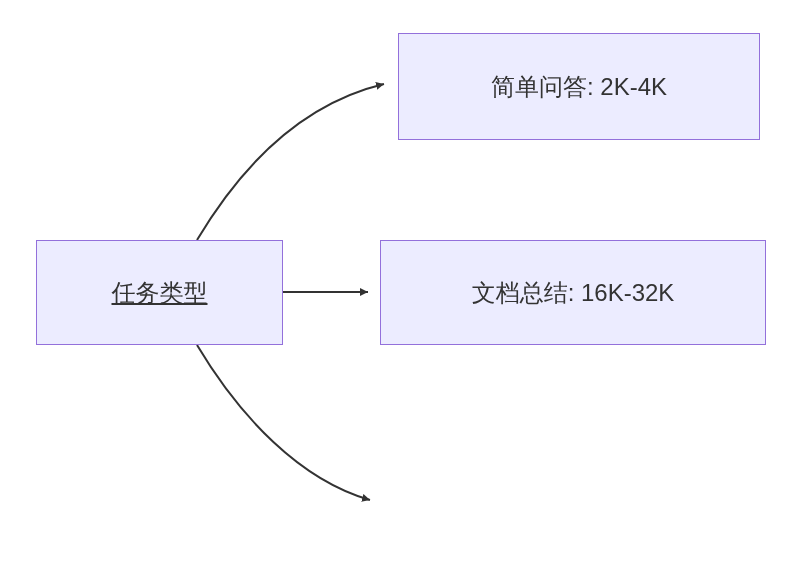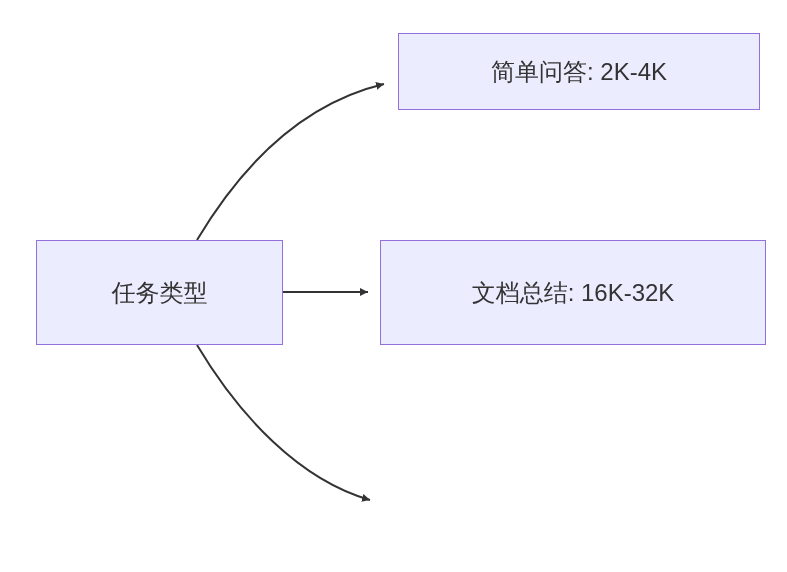--- a/index.html
+++ b/index.html
@@ -32,22 +32,22 @@
     box-sizing: border-box;
     background: var(--node-fill, #ECECFF);
     border: 1px solid var(--node-border, #9370DB);
     display: flex;
     align-items: center;
     justify-content: center;
     font-size: 24px;
     color: #333333;
     text-align: center;
   }
-  .node-root   { left: 36px;  top: 240px; width: 247px; height: 105px; }
-  .node-top    { left: 398px; top: 33px;  width: 362px; height: 77px; }
+  .node-root   { left: 36px;  top: 240px; width: 247px; height: 105px; text-decoration: underline; }
+  .node-top    { left: 398px; top: 33px;  width: 362px; height: 107px; }
   .node-mid    { left: 380px; top: 240px; width: 386px; height: 105px; }
   .node-bottom { left: 384px; top: 448px; width: 378px; height: 107px; }
 </style>
 </head>
 <body>
 
 <div class="canvas">
 
   <svg class="edges" viewBox="0 0 787 572" xmlns="http://www.w3.org/2000/svg">
     <defs>

